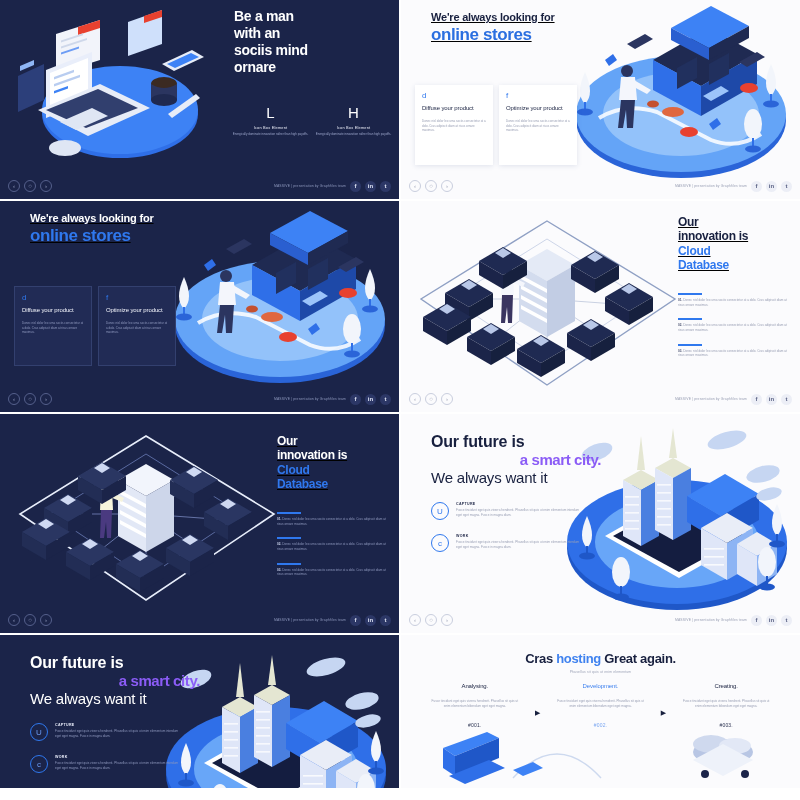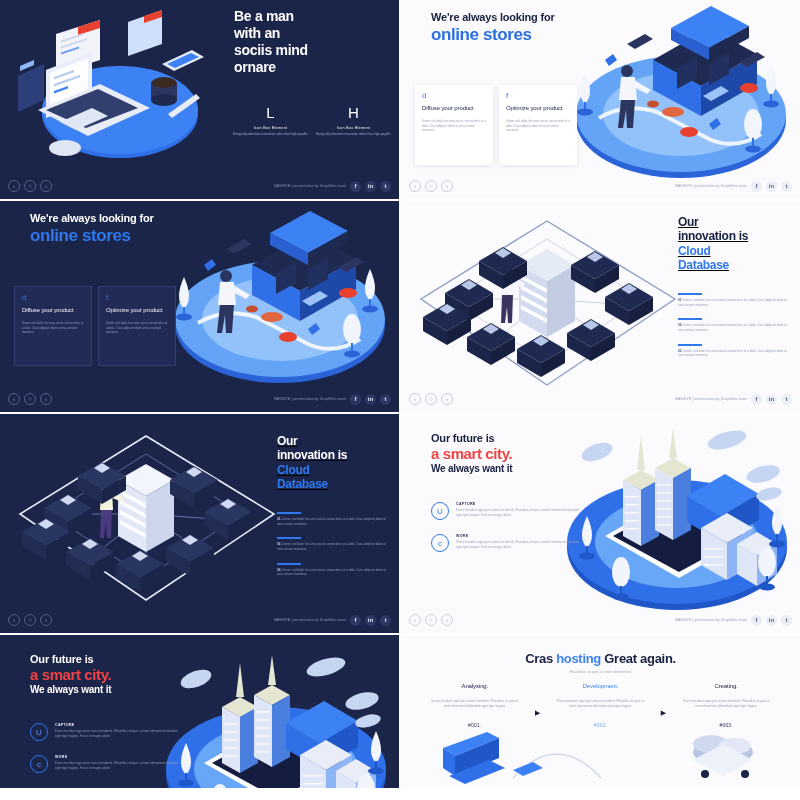--- a/index.html
+++ b/index.html
@@ -63,21 +63,21 @@
   .s1-boxes {
     position: absolute; left: 232px; top: 105px; width: 160px;
     display: flex; gap: 6px;
   }
   .s1-box { flex: 1; text-align: center; }
   .s1-box-letter { color: #ffffff; font-size: 15px; line-height: 1; margin-bottom: 5px; font-weight: 300; }
   .s1-box-title { color: #e9ecf7; font-size: 3.9px; letter-spacing: .2px; margin-bottom: 2px; }
   .s1-box-desc { color: #9aa4c9; font-size: 3px; line-height: 1.5; }
 
   
-  .os-head { position: absolute; left: 30px; top: 11px; width: 190px; }
+  .os-head { position: absolute; left: 30px; top: 11px; width: 190px; text-decoration: underline; }
   .os-h1 { font-size: 11px; font-weight: bold; letter-spacing: -0.2px; line-height: 1.1; }
   .os-h2 { font-size: 17px; font-weight: bold; letter-spacing: -0.4px; color: #2b6fe0; line-height: 1.15; margin-top: 2px;}
   .dark .os-h1 { color: #ffffff; }
   .light .os-h1 { color: #18203f; }
   .dark .os-h2 { color: #2f78ee; }
   .os-cards { position: absolute; left: 14px; top: 85px; display: flex; gap: 6px; }
   .os-card {
     width: 78px; height: 80px; padding: 7px 7px;
   }
   .light .os-card { background: #ffffff; box-shadow: 0 1px 5px rgba(40,60,120,.13); }
@@ -101,23 +101,23 @@
   .cd-rule { width: 24px; height: 1.6px; background: #2f78ee; margin-bottom: 3px; }
   .cd-text { font-size: 3.1px; line-height: 1.6; }
   .light .cd-text { color: #9aa0b5; }
   .dark .cd-text { color: #8e98bd; }
   .cd-num { font-weight: bold; }
   .light .cd-num { color: #4a5270; }
   .dark .cd-num { color: #cdd5ee; }
 
   
   .sc-head { position: absolute; left: 30px; top: 18px; width: 170px; }
-  .sc-l1 { font-size: 11px; font-weight: bold; letter-spacing: -.2px; line-height: 1.2; }
-  .sc-l2 { font-size: 15px; font-weight: bold; letter-spacing: -.4px; color: #ef4444; line-height: 1.2; }
-  .sc-l3 { font-size: 10px; font-weight: bold; letter-spacing: -.2px; line-height: 1.2; }
+  .sc-l1 { font-size: 16px; font-weight: bold; letter-spacing: -.2px; line-height: 1.2; }
+  .sc-l2 { font-size: 15px; font-weight: bold; letter-spacing: -.4px; color: #8b5cf6; line-height: 1.2; text-align: right; }
+  .sc-l3 { font-size: 15px; font-weight: normal; letter-spacing: -.2px; line-height: 1.2; }
   .light .sc-l1, .light .sc-l3 { color: #18203f; }
   .dark .sc-l1, .dark .sc-l3 { color: #ffffff; }
   .sc-items { position: absolute; left: 30px; top: 88px; width: 150px; }
   .sc-item { display: flex; gap: 7px; margin-bottom: 14px; }
   .sc-badge {
     width: 18px; height: 18px; min-width: 18px; border-radius: 50%;
     border: 1.2px solid #2f78ee;
     display: flex; align-items: center; justify-content: center;
     font-size: 8px; color: #2f78ee;
   }

